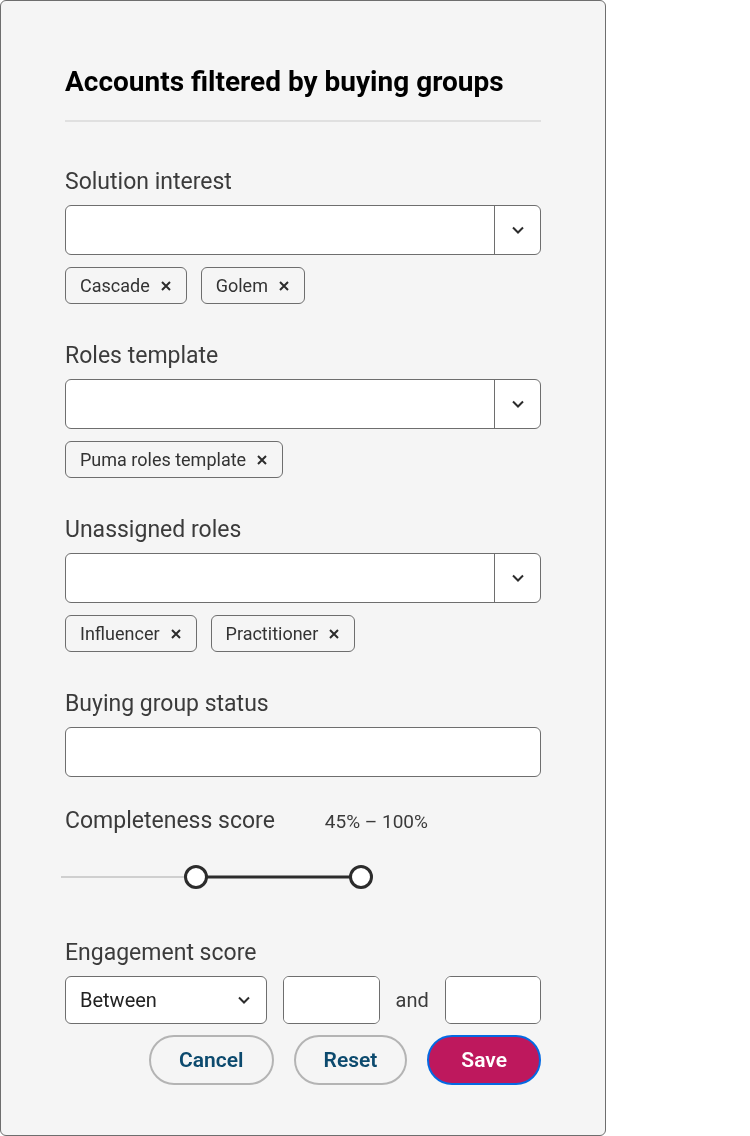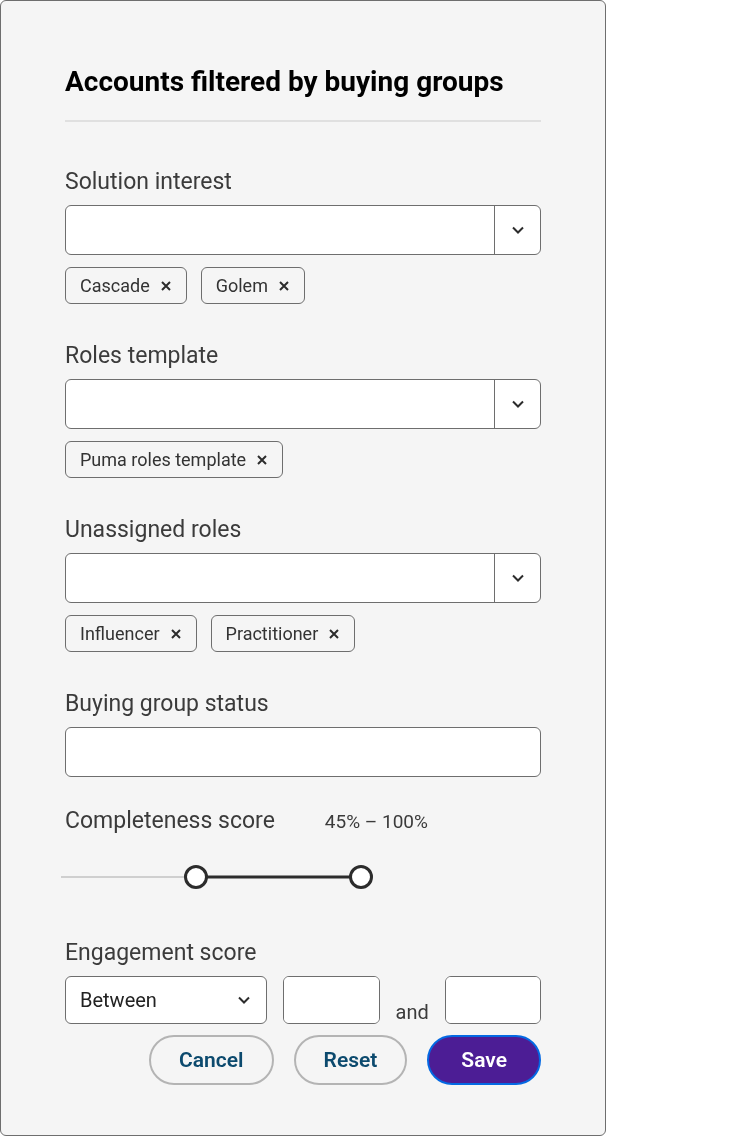--- a/index.html
+++ b/index.html
@@ -129,21 +129,21 @@
     top: 50%;
     width: 24px; height: 24px;
     background: #fff;
     border: 3px solid #2c2c2c;
     border-radius: 50%;
     transform: translate(-50%, -50%);
     cursor: grab;
   }
   .engagement-row {
     display: flex;
-    align-items: flex-end;
+    align-items: center;
     gap: 16px;
   }
   .select {
     display: flex;
     align-items: center;
     justify-content: space-between;
     width: 246px;
     height: 48px;
     background: #fff;
     border: 1px solid #6e6e6e;
@@ -187,21 +187,21 @@
     display: inline-flex;
     align-items: center;
     justify-content: center;
   }
   .btn-secondary {
     background: #f5f5f5;
     border: 2px solid #b4b4b4;
     color: #0c4a6e;
   }
   .btn-primary {
-    background: #4c1d95;
+    background: #be185d;
     border: 2px solid #0469e3;
     color: #fff;
     padding: 0 32px;
   }
   svg { display: block; }
 </style>
 </head>
 <body>
 
 <div class="window">

